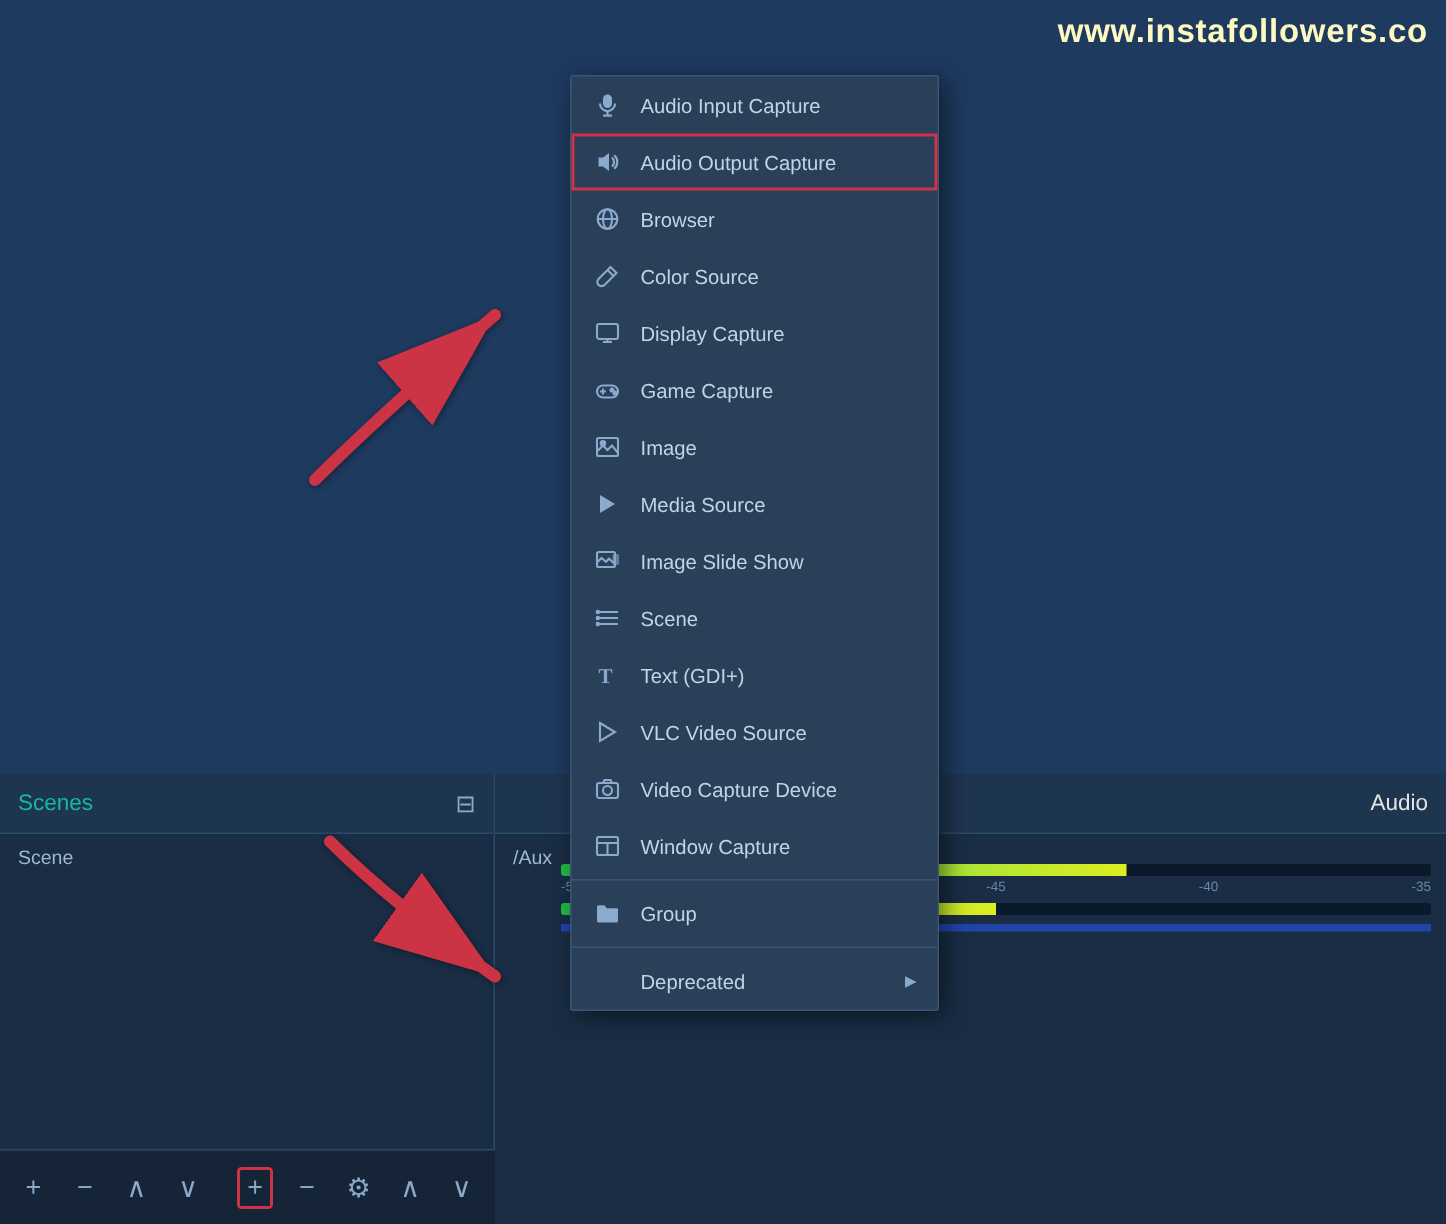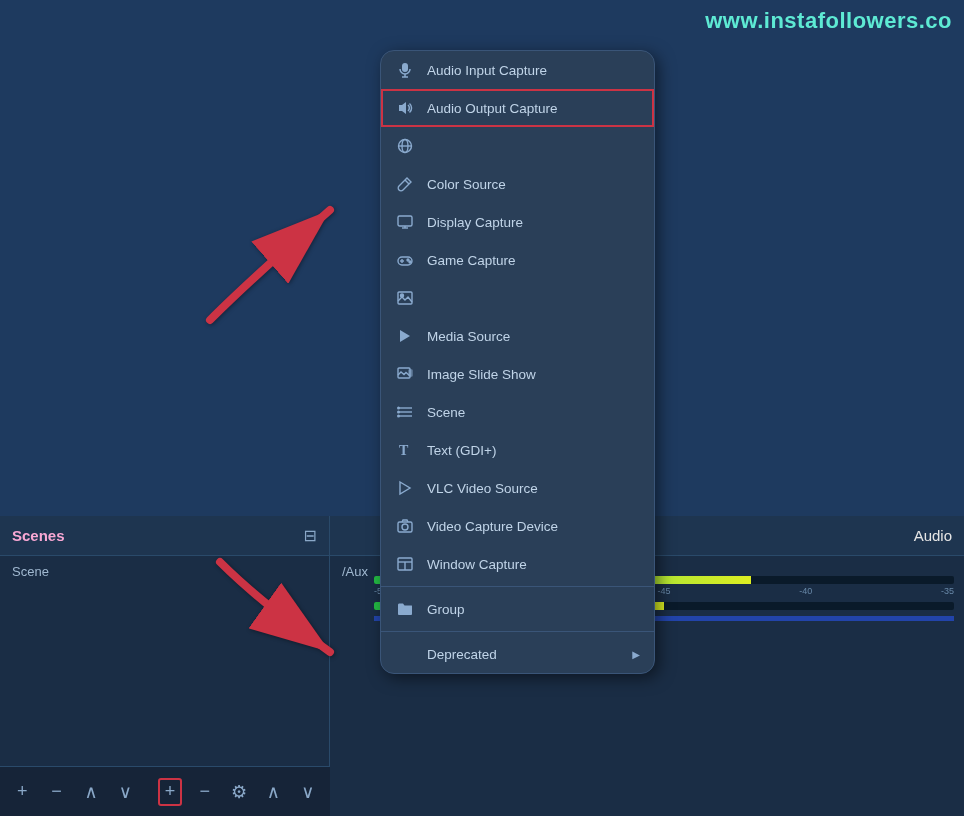--- a/index.html
+++ b/index.html
@@ -10,21 +10,21 @@
       font-family: 'Segoe UI', Arial, sans-serif;
       overflow: hidden;
       position: relative;
     }
 
     
     .watermark {
       position: absolute;
       top: 8px;
       right: 12px;
-      color: #5eead4;
+      color: #fef9c3;
       font-size: 22px;
       font-weight: 600;
       letter-spacing: 0.5px;
       z-index: 100;
     }
 
     
     .bg-main {
       position: absolute;
       top: 0; left: 0;
@@ -59,23 +59,23 @@
       display: flex;
       align-items: center;
       justify-content: space-between;
       padding: 6px 12px;
       background: #1e3550;
       border-bottom: 1px solid #2a4a6a;
       height: 40px;
     }
 
     .scenes-title {
-      color: #f9a8d4;
+      color: #14b8a6;
       font-size: 15px;
-      font-weight: 700;
+      font-weight: 400;
     }
 
     .scenes-icon {
       color: #8aa8c8;
       font-size: 16px;
     }
 
     .scene-item {
       padding: 8px 12px;
       color: #a0b8d0;
@@ -189,26 +189,26 @@
       width: 580px;
       height: 5px;
       background: #2244aa;
     }
 
     
     .context-menu {
       position: absolute;
       top: 50px;
       left: 380px;
-      width: 275px;
+      width: 246px;
       background: #2a3f58;
       border: 1px solid #3a5578;
       box-shadow: 4px 4px 16px rgba(0,0,0,0.5);
       z-index: 50;
-      border-radius: 14px;
+      border-radius: 2px;
     }
 
     .menu-item {
       display: flex;
       align-items: center;
       padding: 9px 14px;
       cursor: pointer;
       gap: 12px;
       color: #c0d4e8;
       font-size: 13.5px;
@@ -320,20 +320,21 @@
       <div class="menu-label">Audio Output Capture</div>
     </div>
     <div class="menu-item">
       <div class="menu-icon">
         <svg width="16" height="16" viewBox="0 0 16 16" fill="none" stroke="#8aaace" stroke-width="1.4">
           <circle cx="8" cy="8" r="6.5"></circle>
           <ellipse cx="8" cy="8" rx="3" ry="6.5"></ellipse>
           <line x1="1.5" y1="8" x2="14.5" y2="8"></line>
         </svg>
       </div>
+      <div class="menu-label">Browser</div>
     </div>
     <div class="menu-item">
       <div class="menu-icon">
         <svg width="16" height="16" viewBox="0 0 16 16" fill="none" stroke="#8aaace" stroke-width="1.4">
           <path d="M10 2 L14 6 L6 14 C5 15 3 15 2 14 C1 13 1 11 2 10 Z"></path>
           <line x1="8" y1="4" x2="12" y2="8"></line>
         </svg>
       </div>
       <div class="menu-label">Color Source</div>
     </div>
@@ -360,20 +361,21 @@
       <div class="menu-label">Game Capture</div>
     </div>
     <div class="menu-item">
       <div class="menu-icon">
         <svg width="16" height="16" viewBox="0 0 16 16" fill="none" stroke="#8aaace" stroke-width="1.4">
           <rect x="1" y="2" width="14" height="12" rx="1"></rect>
           <polyline points="1,11 5,7 8,10 11,7 15,12"></polyline>
           <circle cx="5" cy="5.5" r="1.5" fill="#8aaace"></circle>
         </svg>
       </div>
+      <div class="menu-label">Image</div>
     </div>
     <div class="menu-item">
       <div class="menu-icon">
         <svg width="16" height="16" viewBox="0 0 16 16" fill="#8aaace">
           <polygon points="3,2 13,8 3,14"></polygon>
         </svg>
       </div>
       <div class="menu-label">Media Source</div>
     </div>
     <div class="menu-item">

